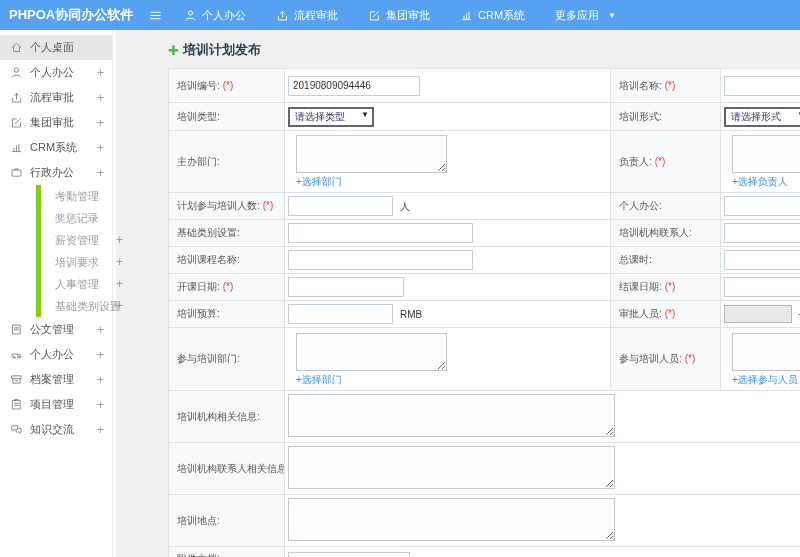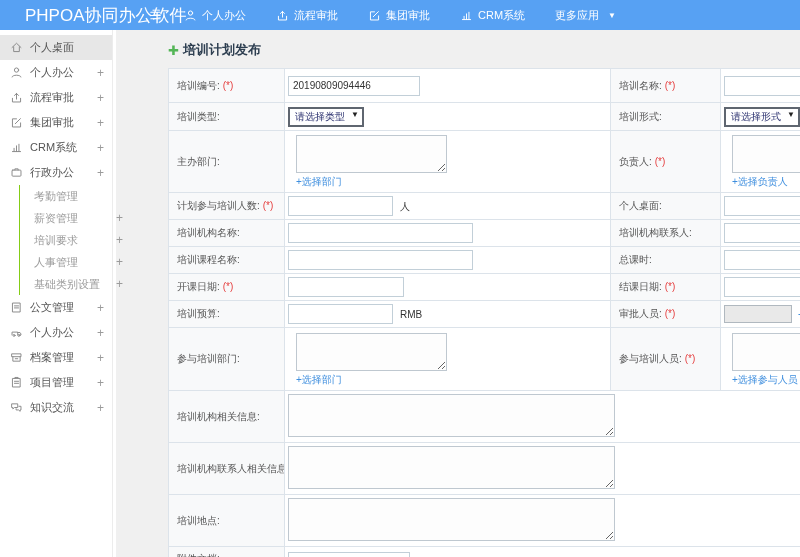--- a/index.html
+++ b/index.html
@@ -3,39 +3,39 @@
 <meta charset="utf-8">
 <style>
   * { margin:0; padding:0; box-sizing:border-box; }
   html,body { width:800px; height:557px; overflow:hidden; background:#f0f0f0;
               font-family:"Liberation Sans","DejaVu Sans",sans-serif; }
   .stage { position:relative; width:800px; height:557px; overflow:hidden; }
 
   
   .topbar { position:absolute; left:0; top:0; width:800px; height:30px; background:#57a1f3;
             display:flex; align-items:center; color:#fff; }
-  .logo { width:140px; padding-left:25px; font-size:17px; font-weight:normal; letter-spacing:0; white-space:nowrap; }
+  .logo { width:140px; padding-left:9px; font-size:13px; font-weight:bold; letter-spacing:0; white-space:nowrap; }
   .burger { width:30px; display:flex; justify-content:center; align-items:center; cursor:pointer; }
   .tnav { display:flex; align-items:center; margin-left:14px; }
   .tnav-item { display:flex; align-items:center; gap:5px; font-size:11px; margin-right:30px;
                cursor:pointer; white-space:nowrap; }
   .tnav-item .ico svg { display:block; }
   .caret { font-size:8px; margin-left:4px; }
   .ico { display:inline-flex; }
   .ico svg { stroke:currentColor; fill:none; stroke-width:1.2; stroke-linecap:round; stroke-linejoin:round; }
 
   
   .sidebar { position:absolute; left:0; top:30px; width:116px; bottom:0; background:#fff; }
   .menu { width:113px; height:100%; border-right:1px solid #ececec; padding-top:5px; }
   .m-item { position:relative; height:25px; display:flex; align-items:center; padding-left:10px;
             font-size:11px; color:#555; cursor:pointer; white-space:nowrap; }
   .m-item.active { background:#e7e7e7; }
   .m-item .ico { color:#8a8a8a; margin-right:7px; }
   .m-exp { position:absolute; right:8px; color:#9b9b9b; font-size:12px; font-weight:normal; }
-  .submenu { margin-left:19px; border-left:1px solid #84cc16; }
+  .submenu { margin-left:36px; border-left:5px solid #84cc16; }
   .s-item { position:relative; height:22px; display:flex; align-items:center; padding-left:14px;
             font-size:11px; color:#9b9b9b; cursor:pointer; white-space:nowrap; }
   .s-item .m-exp { right:-11px; }
 
   
   .content { position:absolute; left:140px; top:30px; right:0; bottom:0; background:#f0f0f0;
              overflow:hidden; padding:11px 0 0 28px; }
   .page-title { display:flex; align-items:center; gap:4px; font-size:13px; font-weight:bold;
                 color:#2d3e50; margin-bottom:9px; }
   .plus-ico { color:#53b556; font-size:13px; font-weight:bold; }
@@ -46,21 +46,21 @@
   td.fld { background:#fff; padding-left:3px; }
   .req { color:#e53e3e; margin-left:3px; font-style:normal; }
 
   .ipt { height:20px; border:1px solid #c2cfd8; background:#fff; font-size:10px; color:#333;
          padding:0 4px; font-family:inherit; }
   .w130{width:132px;} .w105{width:105px;} .w185{width:185px;} .w115{width:116px;} .w120{width:122px;}
   .ipt.grey { width:68px; height:18px; background:#e9e9e9; border:1px solid #b0b8bf; }
   .sfx { color:#333; margin-left:7px; }
 
   .sel { display:inline-flex; align-items:flex-start; border:2px solid #5f6670; background:#fff;
-         padding:1px 3px 1px 5px; font-size:10px; color:#2c3270; cursor:pointer; white-space:nowrap; }
+         padding:1px 3px 1px 5px; font-size:10px; color:#2c3270; cursor:pointer; white-space:nowrap;gap:10px; }
   .sel .car { font-size:8px; margin-left:6px; color:#222; }
 
   textarea.ta { border:1px solid #bfc8d0; background:#fdfdfd; resize:both; font-family:inherit;
                 font-size:10px; color:#333; }
   .ta-s { width:151px; height:38px; }
   .ta-l { width:327px; height:43px; }
 
   a.lnk { color:#3e8ede; text-decoration:none; font-size:10px; cursor:pointer; white-space:nowrap; }
   .stack { padding:3px 0 2px 8px; display:flex; flex-direction:column; align-items:flex-start; }
   .stack a.lnk { margin-top:2px; }
@@ -188,20 +188,23 @@
         <span>行政办公</span>
         <b class="m-exp">+</b>
       </div>
 
 
       <div class="submenu">
         <div class="s-item">
           <span>考勤管理</span>
         </div>
         <div class="s-item">
+          <span>奖惩记录</span>
+        </div>
+        <div class="s-item">
           <span>薪资管理</span>
           <b class="m-exp">+</b>
         </div>
         <div class="s-item">
           <span>培训要求</span>
           <b class="m-exp">+</b>
         </div>
         <div class="s-item">
           <span>人事管理</span>
           <b class="m-exp">+</b>
@@ -322,26 +325,26 @@
           <div class="stack">
             <textarea class="ta ta-s" style=""></textarea>
             <a class="lnk">+选择负责人</a>
           </div>
         </td>
       </tr>
 
       <tr class="rs">
         <td class="lbl"><span>计划参与培训人数:</span><i class="req">(*)</i></td>
         <td class="fld"><input class="ipt w105" style=""><span class="sfx">人</span></td>
-        <td class="lbl"><span>个人桌面:</span></td>
+        <td class="lbl"><span>个人办公:</span></td>
         <td class="fld"><input class="ipt w185" style=""></td>
       </tr>
 
       <tr class="rs">
-        <td class="lbl"><span>培训机构名称:</span></td>
+        <td class="lbl"><span>基础类别设置:</span></td>
         <td class="fld"><input class="ipt w185" style=""></td>
         <td class="lbl"><span>培训机构联系人:</span></td>
         <td class="fld"><input class="ipt w185" style=""></td>
       </tr>
 
       <tr class="rs">
         <td class="lbl"><span>培训课程名称:</span></td>
         <td class="fld"><input class="ipt w185" style=""></td>
         <td class="lbl"><span>总课时:</span></td>
         <td class="fld"><input class="ipt w185" style=""></td>

